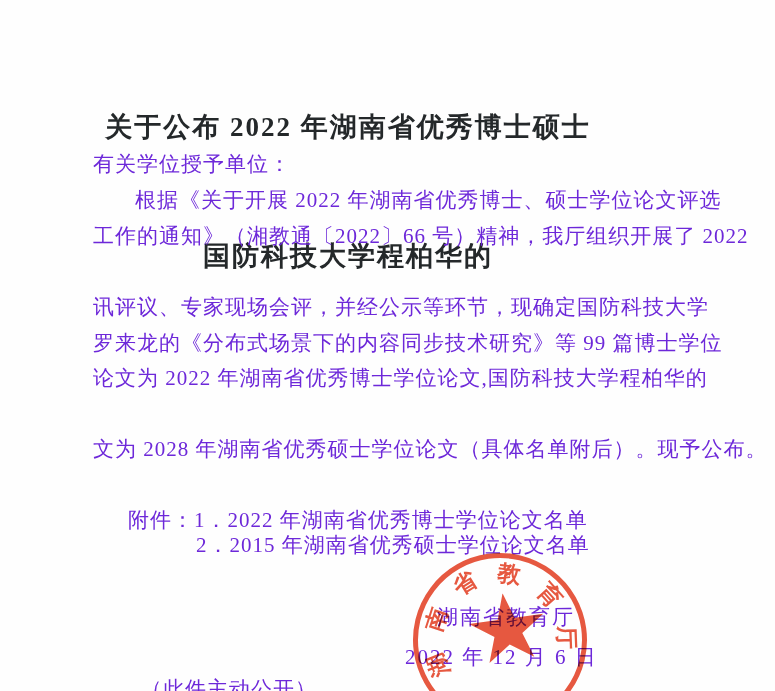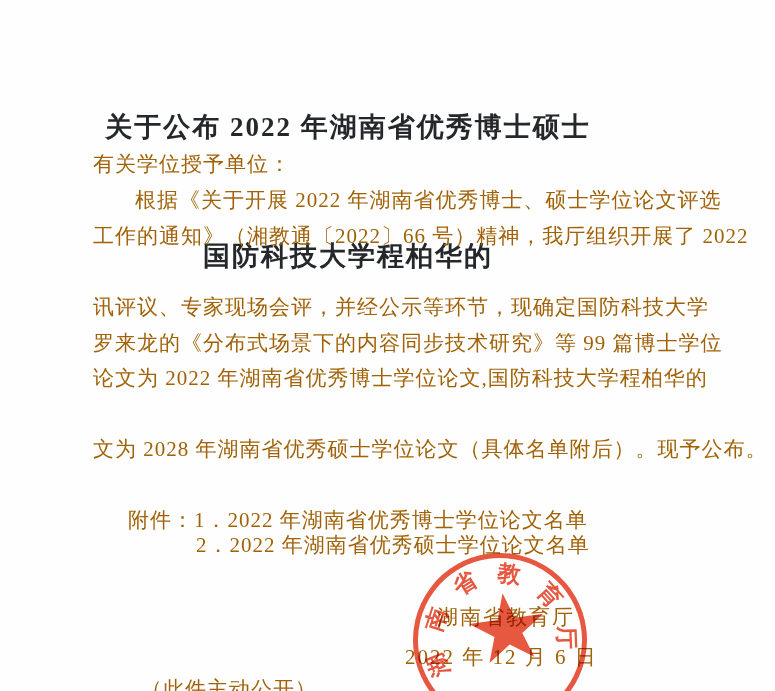--- a/index.html
+++ b/index.html
@@ -21,21 +21,21 @@
     color:#24282a;
     line-height:43px;
     letter-spacing:2px;
     white-space:pre;
   }
   .tline{
     position:absolute;
     font-size:21px;
     letter-spacing:1px;
     white-space:pre;
-    color:#a16207;
+    color:#6d28d9;
     line-height:25px;
   }
   .seal{
     position:absolute;
     left:413px;top:553px;
     width:164px;height:164px;
     border:5px solid #e5492f;
     border-radius:50%;
     transform:rotate(-8deg);
     mix-blend-mode:multiply;
@@ -81,21 +81,21 @@
   <div class="tline" style="left:93px;top:152px;">有关学位授予单位：</div>
 
   <div class="tline" style="left:135px;top:188px;text-align:center;">根据《关于开展 2022 年湖南省优秀博士、硕士学位论文评选</div>
   <div class="tline" style="left:93px;top:224px;">工作的通知》（湘教通〔2022〕66 号）精神，我厅组织开展了 2022</div>
   <div class="tline" style="left:93px;top:295px;">讯评议、专家现场会评，并经公示等环节，现确定国防科技大学</div>
   <div class="tline" style="left:93px;top:331px;">罗来龙的《分布式场景下的内容同步技术研究》等 99 篇博士学位</div>
   <div class="tline" style="left:93px;top:366px;">论文为 2022 年湖南省优秀博士学位论文,国防科技大学程柏华的</div>
   <div class="tline" style="left:93px;top:437px;">文为 2028 年湖南省优秀硕士学位论文（具体名单附后）。现予公布。</div>
 
   <div class="tline" style="left:128px;top:508px;">附件：1．2022 年湖南省优秀博士学位论文名单</div>
-  <div class="tline" style="left:196px;top:533px;">2．2022 年湖南省优秀硕士学位论文名单</div>
+  <div class="tline" style="left:196px;top:533px;">2．2015 年湖南省优秀硕士学位论文名单</div>
 
   <div class="tline sig" style="left:437px;top:605px;letter-spacing:2px;">湖南省教育厅</div>
   <div class="tline sig" style="left:405px;top:645px;letter-spacing:2px;">2022 年 12 月 6 日</div>
 
   <div class="tline" style="left:141px;top:677px;">（此件主动公开）</div>
 
   <div class="seal">
     <div class="seal-star"></div>
     <span class="seal-char c0">湖</span>
     <span class="seal-char c1">南</span>

